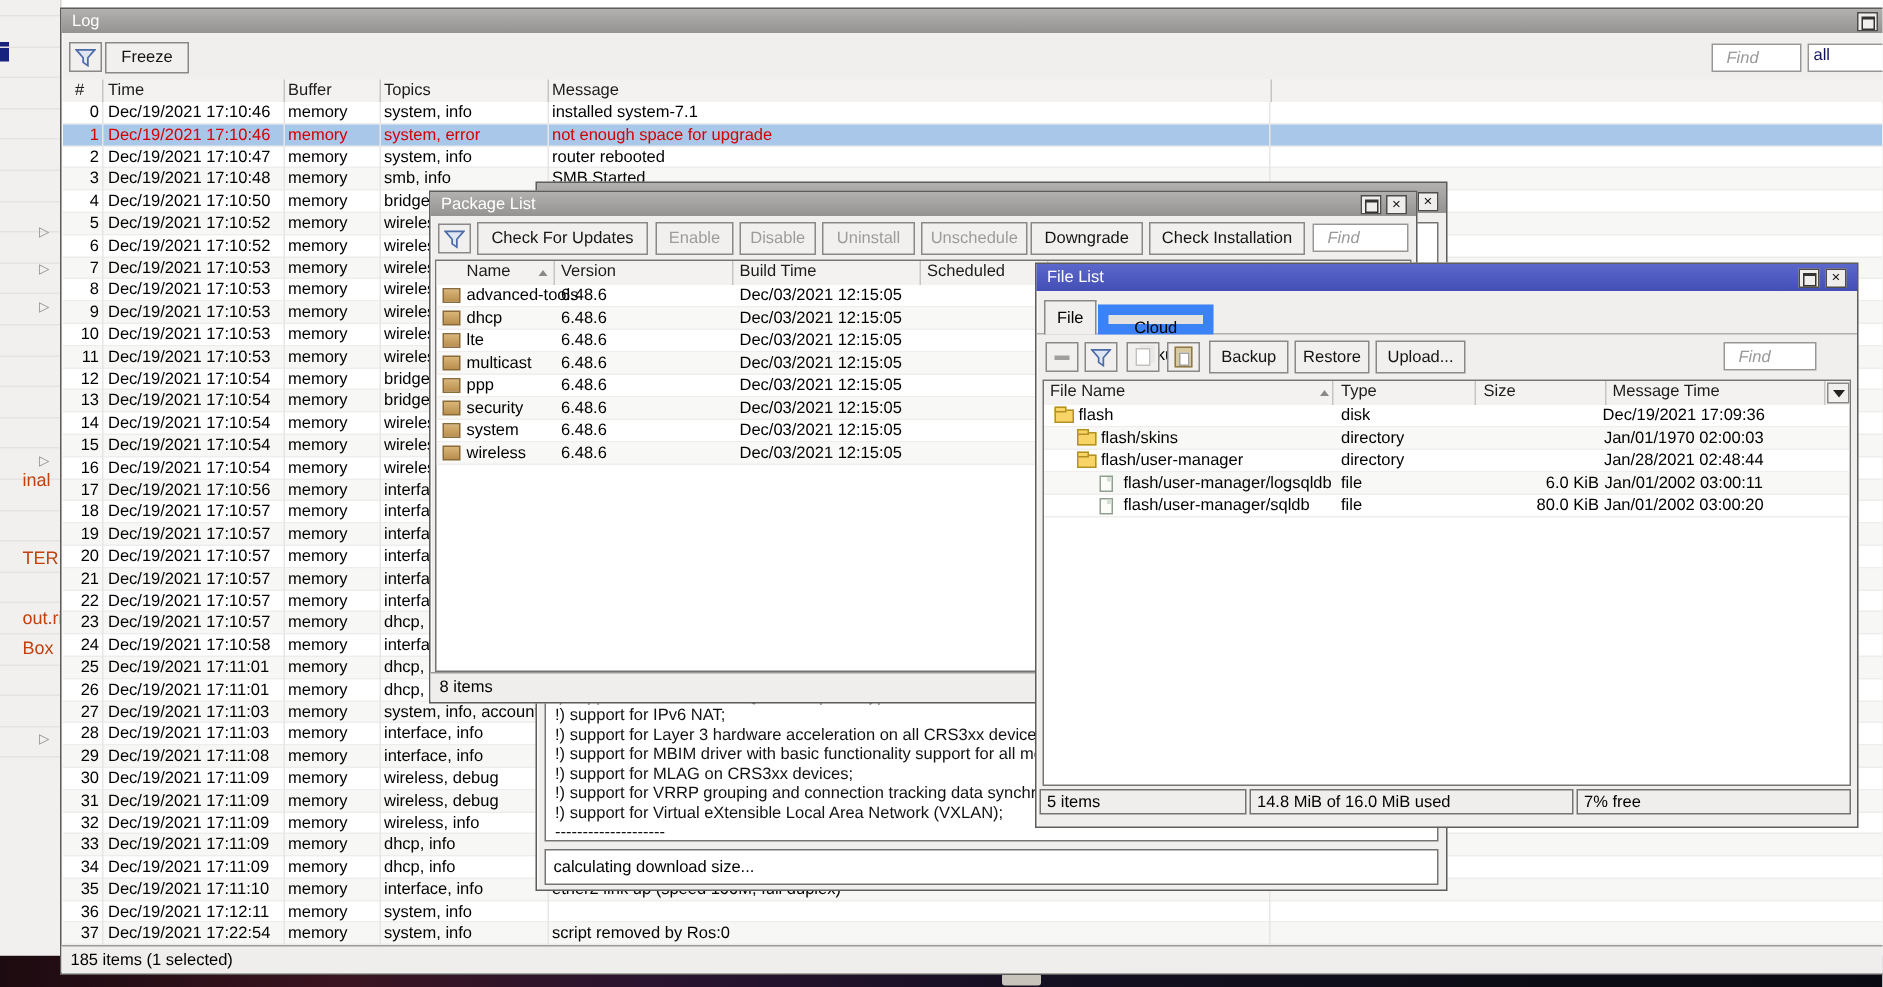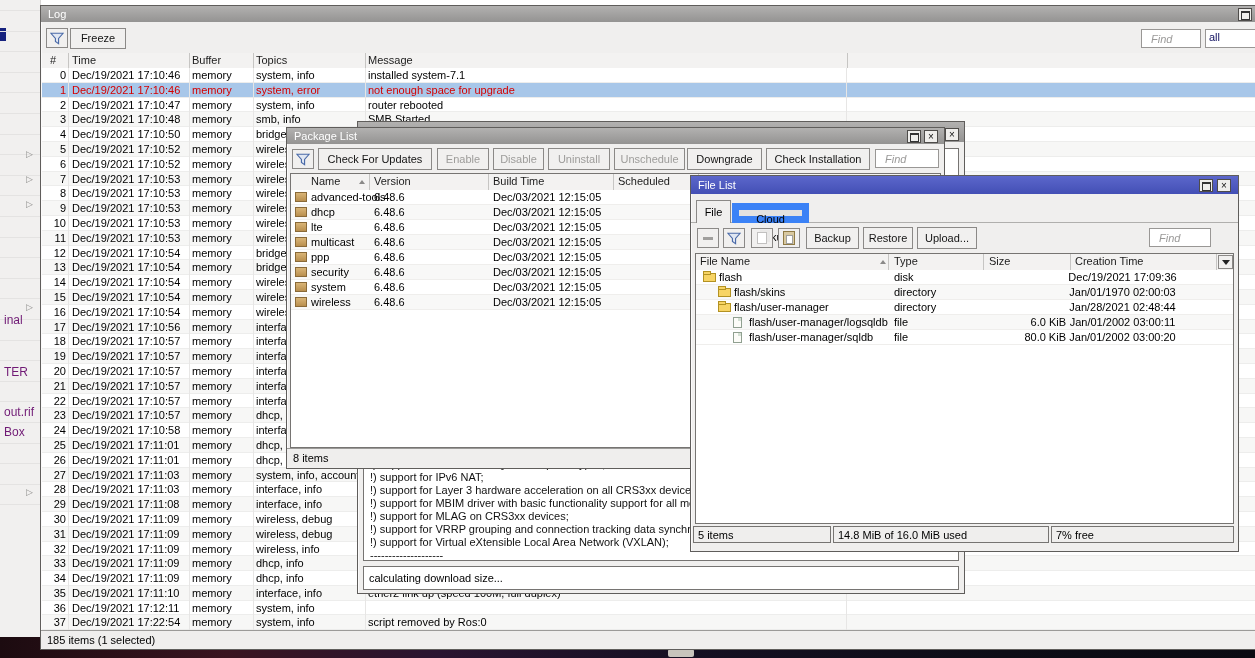--- a/index.html
+++ b/index.html
@@ -7,21 +7,21 @@
        font-family:"Liberation Sans",sans-serif;font-size:11px;color:#000;}
   .abs{position:absolute;}
   
   #bottom-band{left:0;top:637px;width:1255px;height:21px;
     background:linear-gradient(90deg,#1c0b10 0%,#3a1420 18%,#2a1430 35%,#151022 55%,#0d0d16 80%,#0a0a12 100%);z-index:0;}
   #dock-blob{left:668px;top:649px;width:26px;height:8px;background:#c8c4bc;border-radius:2px;z-index:1;}
   
   #left-menu{left:0;top:0;width:40px;height:637px;background:#f1f0ef;border-right:1px solid #d7d6d5;z-index:0;}
   .menu-sep{position:absolute;left:0;width:40px;height:1px;background:#e4e3e2;}
   .menu-arrow{position:absolute;left:26px;color:#8f8e8d;font-size:9px;line-height:9px;}
-  .menu-frag{position:absolute;left:4px;color:#701a75;font-size:12px;white-space:pre;text-align:center;}
+  .menu-frag{position:absolute;left:15px;color:#c2410c;font-size:12px;white-space:pre;text-align:center;}
   #menu-blue{left:0;top:28px;width:6px;height:13px;background:#16227e;}
   
   .win{position:absolute;background:#f0efee;border:1px solid #5f5d5b;
        box-shadow:inset 1px 1px 0 rgba(255,255,255,.7);}
   .titlebar{position:absolute;left:0;right:0;top:0;color:#fff;}
   .titlebar.gray{background:linear-gradient(#b2b1b0,#949392);}
   .titlebar.blue{background:linear-gradient(#5c67cb,#434fb5);}
   .title-text{position:absolute;left:7px;top:2px;font-size:11px;}
   .tb-btn{position:absolute;width:14px;height:13px;background:#efeeec;border:1px solid #4e4c4a;
           text-align:center;line-height:11px;font-size:10px;color:#111;box-sizing:border-box;}
@@ -572,21 +572,21 @@
   <div class="btn" style="left:172px;top:51px;width:50px;height:22px;line-height:20px;">Restore</div>
   <div class="btn" style="left:226px;top:51px;width:60px;height:22px;line-height:20px;">Upload...</div>
   <input class="input" style="left: 458px; top: 52px; width: 62px; height: 19px;" placeholder="Find">
 
   <div class="tablebox" style="left:4px;top:77px;width:539px;height:271px;">
     <div class="thead">
       <span class="th" style="left:4px;">File Name</span>
       <span class="sort-tri" style="left:184px;top:6px;"></span>
       <span class="th" style="left:198px;">Type</span>
       <span class="th" style="left:293px;">Size</span>
-      <span class="th" style="left:379px;">Creation Time</span>
+      <span class="th" style="left:379px;">Message Time</span>
       <span class="vline" style="left:192px;top:0;height:16px;"></span>
       <span class="vline" style="left:287px;top:0;height:16px;"></span>
       <span class="vline" style="left:374px;top:0;height:16px;"></span>
       <span class="vline" style="left:520px;top:0;height:16px;"></span>
       <span class="abs" style="left:522px;top:1px;width:15px;height:14px;background:#f1f0ef;border:1px solid #8b8987;box-sizing:border-box;display:flex;align-items:center;justify-content:center;">
           <span class="drop-tri"></span>
         </span>
     </div>
     <div class="abs" id="file-rows" style="left:0;top:16px;right:0;bottom:0;overflow:hidden;">
         <div class="frow">

